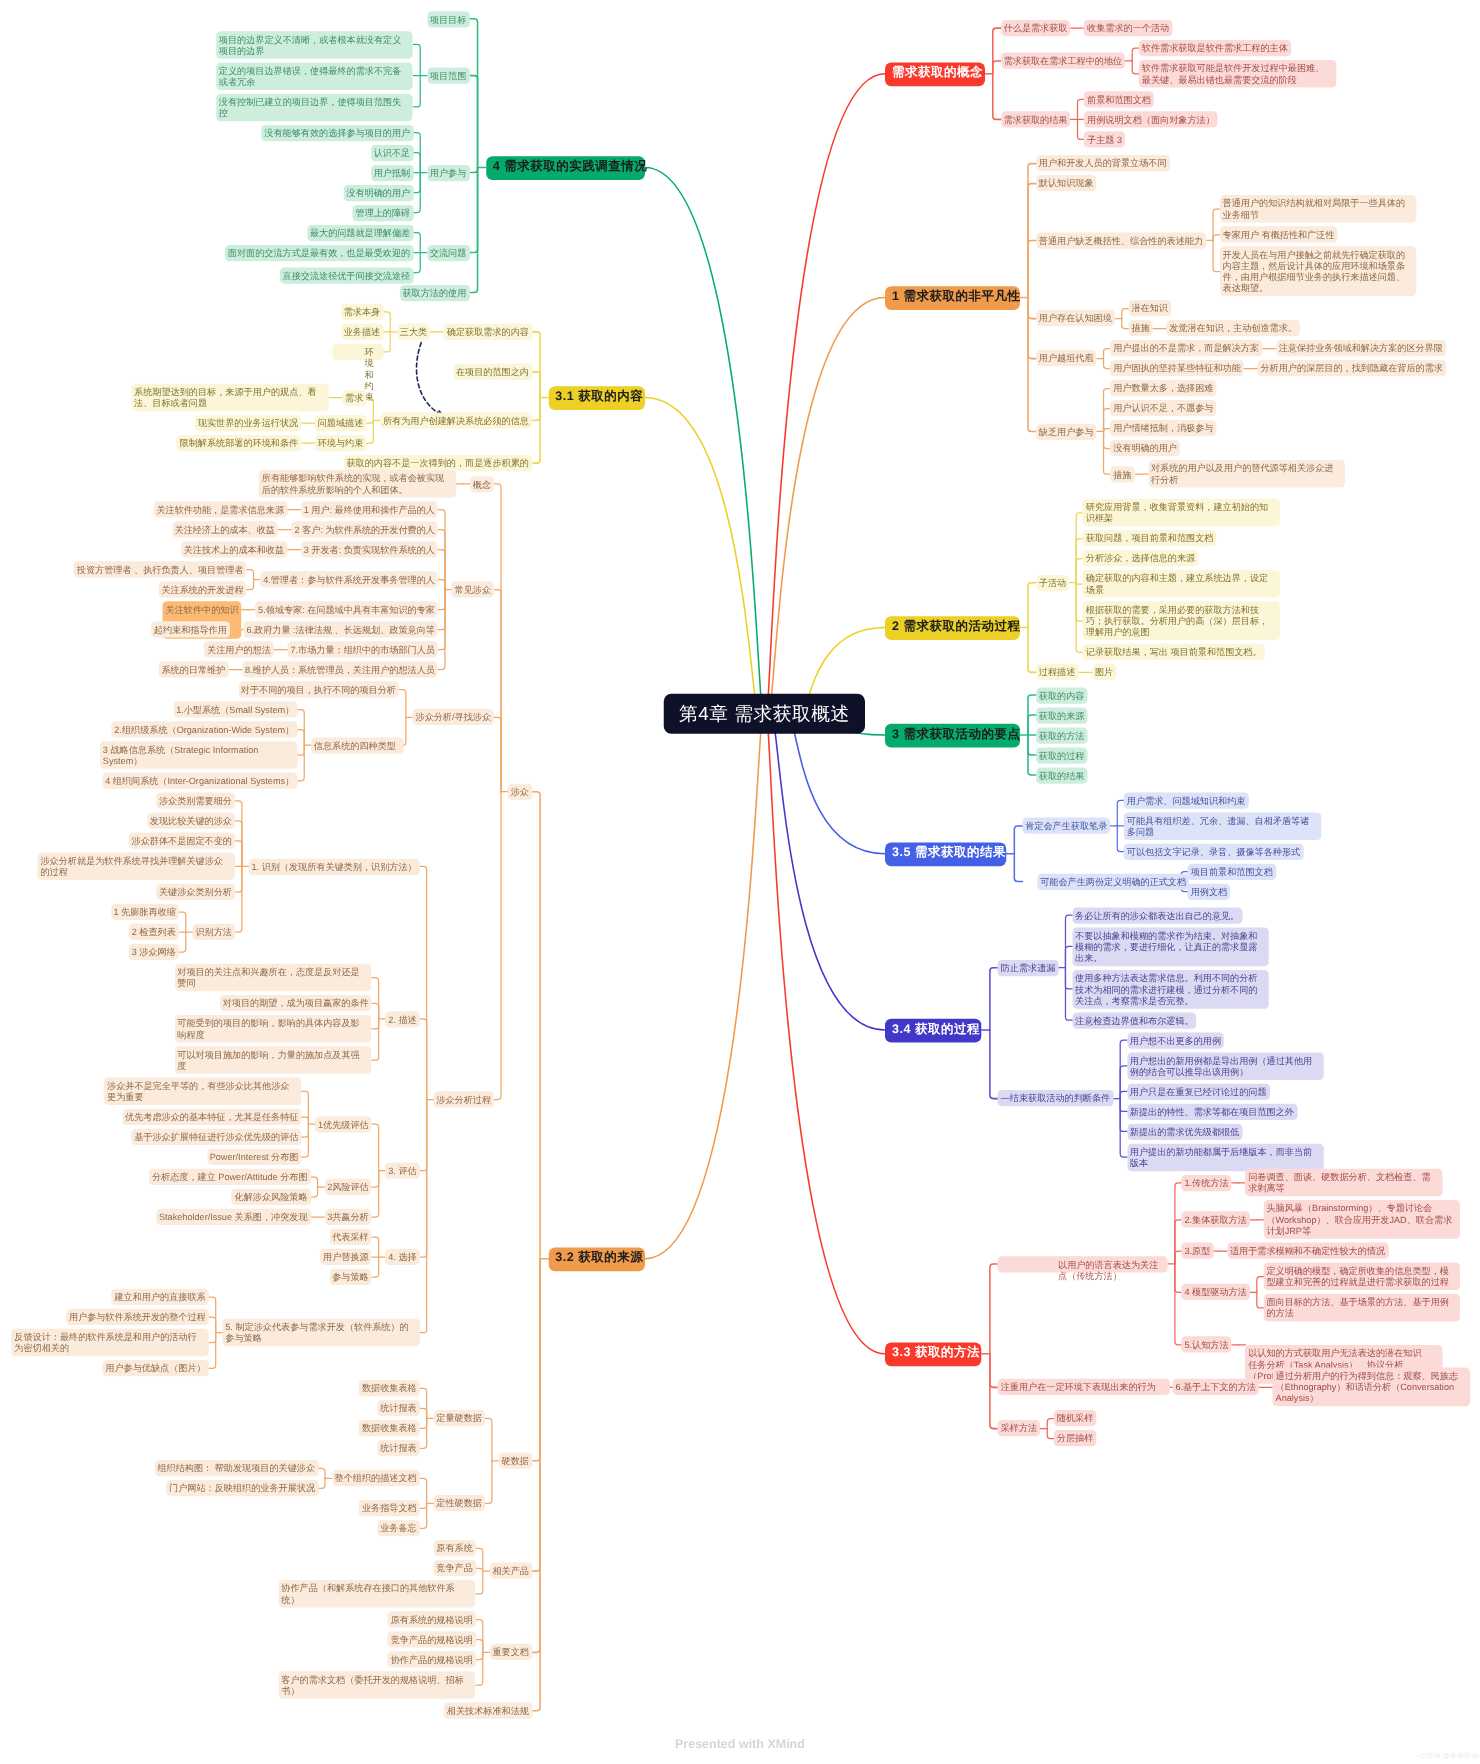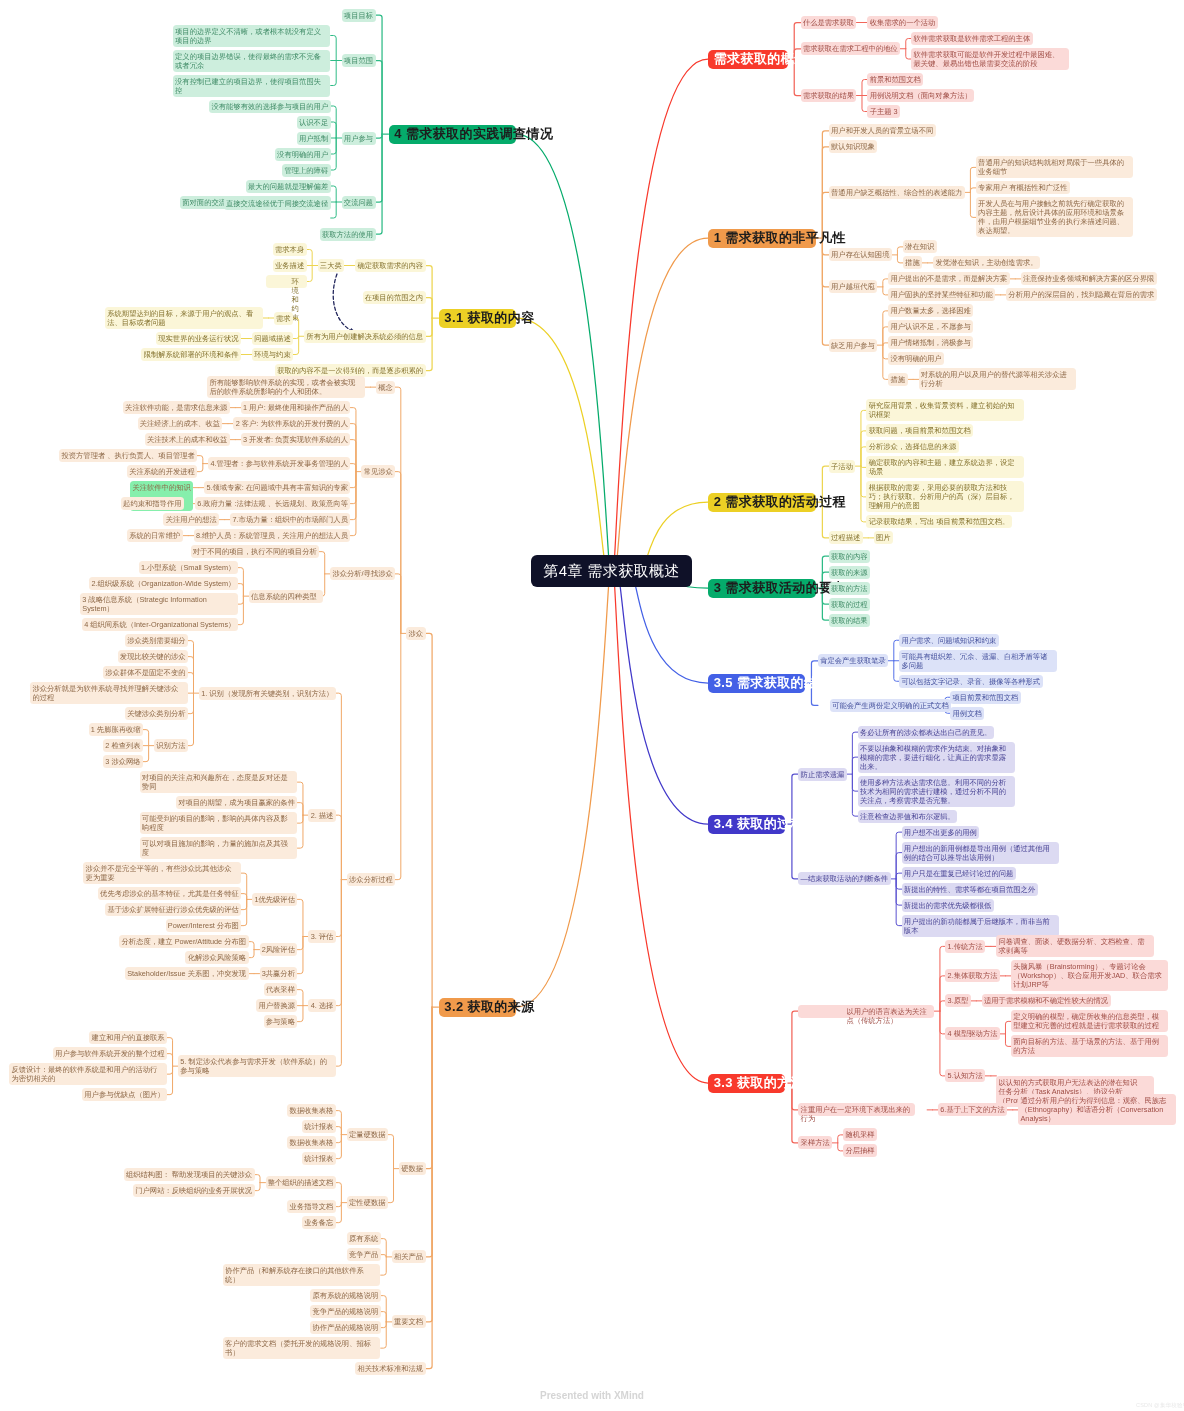--- a/index.html
+++ b/index.html
@@ -6,21 +6,21 @@
   html,body{margin:0;padding:0;background:#ffffff;}
   body{width:1184px;height:1411px;position:relative;overflow:hidden;
        font-family:"Liberation Sans","DejaVu Sans",sans-serif;
        -webkit-font-smoothing:antialiased;}
   #canvas{position:absolute;left:0;top:0;width:1184px;height:1411px;}
   svg#links{position:absolute;left:0;top:0;width:1184px;height:1411px;overflow:visible;}
   .node{position:absolute;box-sizing:border-box;border-radius:3.5px;
         font-size:7.3px;line-height:9px;padding:2px 2.2px;
         word-break:normal;overflow-wrap:break-word;white-space:pre-wrap;
         line-break:normal;}
-  .node.l1{font-size:13px;line-height:12px;padding:3.5px 5.3px 3.5px 5.7px;border-radius:5px;
+  .node.l1{font-size:10px;line-height:12px;padding:3.5px 5.3px 3.5px 5.7px;border-radius:5px;
            letter-spacing:.4px;font-weight:bold;white-space:nowrap;word-break:normal;}
   #root-node{position:absolute;background:#0f1128;color:#ffffff;border-radius:6px;
      font-size:15px;letter-spacing:.4px;text-align:center;white-space:nowrap;
      box-sizing:border-box;display:flex;align-items:center;justify-content:center;}
   #footer{position:absolute;color:#d5d5d5;font-size:10px;font-weight:bold;letter-spacing:0;line-height:11px;}
   #watermark{position:absolute;color:#e9e9e9;font-size:5.5px;letter-spacing:.2px;white-space:nowrap;line-height:6px;}
 </style>
 </head>
 <body>
 
@@ -389,42 +389,42 @@
       <div class="node" style="background: rgb(251, 218, 216); color: rgb(159, 77, 69); position: absolute; display: block; max-width: 157.5px; width: 54.55px; height: 13px; left: 945.43px; top: 969.375px;">2.集体获取方法</div>
       <div class="node" style="background: rgb(251, 218, 216); color: rgb(159, 77, 69); position: absolute; display: block; max-width: 157.5px; width: 157.8px; height: 31px; left: 1010.98px; top: 960.375px;">头脑风暴（Brainstorming）、专题讨论会（Workshop）、联合应用开发JAD、联合需求计划JRP等</div>
       <div class="node" style="background: rgb(251, 218, 216); color: rgb(159, 77, 69); position: absolute; display: block; max-width: 157.5px; width: 25.37px; height: 13px; left: 945.43px; top: 994.375px;">3.原型</div>
       <div class="node" style="background: rgb(251, 218, 216); color: rgb(159, 77, 69); position: absolute; display: block; max-width: 157.5px; width: 128.73px; height: 13px; left: 981.8px; top: 994.375px;">适用于需求模糊和不确定性较大的情况</div>
       <div class="node" style="background: rgb(251, 218, 216); color: rgb(159, 77, 69); position: absolute; display: block; max-width: 157.5px; width: 54.55px; height: 13px; left: 945.43px; top: 1027.38px;">4 模型驱动方法</div>
       <div class="node" style="background: rgb(251, 218, 216); color: rgb(159, 77, 69); position: absolute; display: block; max-width: 157.5px; width: 157.8px; height: 22px; left: 1010.98px; top: 1010.38px;">定义明确的模型，确定所收集的信息类型，模型建立和完善的过程就是进行需求获取的过程</div>
       <div class="node" style="background: rgb(251, 218, 216); color: rgb(159, 77, 69); position: absolute; display: block; max-width: 157.5px; width: 157.8px; height: 22px; left: 1010.98px; top: 1035.38px;">面向目标的方法、基于场景的方法、基于用例的方法</div>
       <div class="node" style="background: rgb(251, 218, 216); color: rgb(159, 77, 69); position: absolute; display: block; max-width: 157.5px; width: 39.96px; height: 13px; left: 945.43px; top: 1069.38px;">5.认知方法</div>
       <div class="node" style="background: rgb(251, 218, 216); color: rgb(159, 77, 69); position: absolute; display: block; max-width: 157.5px; width: 157.8px; height: 31px; left: 996.39px; top: 1060.38px; margin-top: 16px;">以认知的方式获取用户无法表达的潜在知识
 任务分析（Task Analysis）、协议分析（Protocol Analysis）等</div>
-      <div class="node" style="background: rgb(251, 218, 216); color: rgb(159, 77, 69); position: absolute; display: block; max-width: 157.5px; width: 117px; height: 13px; left: 798.41px; top: 1103.38px;">注重用户在一定环境下表现出来的行为</div>
+      <div class="node" style="background: rgb(251, 218, 216); color: rgb(159, 77, 69); position: absolute; display: block; max-width: 157.5px; width: 138px; height: 13px; left: 798.41px; top: 1103.38px;">注重用户在一定环境下表现出来的行为</div>
       <div class="node" style="background: rgb(251, 218, 216); color: rgb(159, 77, 69); position: absolute; display: block; max-width: 157.5px; width: 69.15px; height: 13px; left: 938.14px; top: 1103.38px;">6.基于上下文的方法</div>
       <div class="node" style="background: rgb(251, 218, 216); color: rgb(159, 77, 69); position: absolute; display: block; max-width: 157.5px; width: 157.8px; height: 31px; left: 1018.29px; top: 1094.38px;">通过分析用户的行为得到信息：观察、民族志（Ethnography）和话语分析（Conversation Analysis）</div>
       <div class="node" style="background: rgb(251, 218, 216); color: rgb(159, 77, 69); position: absolute; display: block; max-width: 157.5px; width: 33.87px; height: 13px; left: 798.41px; top: 1136.38px;">采样方法</div>
       <div class="node" style="background: rgb(251, 218, 216); color: rgb(159, 77, 69); position: absolute; display: block; max-width: 157.5px; width: 33.87px; height: 13px; left: 843.28px; top: 1128.38px;">随机采样</div>
       <div class="node" style="background: rgb(251, 218, 216); color: rgb(159, 77, 69); position: absolute; display: block; max-width: 157.5px; width: 33.87px; height: 13px; left: 843.28px; top: 1144.38px;">分层抽样</div>
       <div class="node l1" style="background: rgb(5, 171, 107); color: rgb(29, 29, 29); position: absolute; display: block; max-width: 157.5px; width: 127.45px; height: 19px; left: 388.55px; top: 124.5px;">4 需求获取的实践调查情况</div>
       <div class="node" style="background: rgb(205, 238, 221); color: rgb(62, 138, 101); position: absolute; display: block; max-width: 157.5px; width: 33.87px; height: 13px; left: 341.68px; top: 8.5px;">项目目标</div>
       <div class="node" style="background: rgb(205, 238, 221); color: rgb(62, 138, 101); position: absolute; display: block; max-width: 157.5px; width: 33.87px; height: 13px; left: 341.68px; top: 54px;">项目范围</div>
       <div class="node" style="background: rgb(205, 238, 221); color: rgb(62, 138, 101); position: absolute; display: block; max-width: 157.5px; width: 157.8px; height: 22px; left: 172.88px; top: 24.5px;">项目的边界定义不清晰，或者根本就没有定义项目的边界</div>
       <div class="node" style="background: rgb(205, 238, 221); color: rgb(62, 138, 101); position: absolute; display: block; max-width: 157.5px; width: 157.8px; height: 22px; left: 172.88px; top: 49.5px;">定义的项目边界错误，使得最终的需求不完备或者冗余</div>
       <div class="node" style="background: rgb(205, 238, 221); color: rgb(62, 138, 101); position: absolute; display: block; max-width: 157.5px; width: 157.8px; height: 22px; left: 172.88px; top: 74.5px;">没有控制已建立的项目边界，使得项目范围失控</div>
       <div class="node" style="background: rgb(205, 238, 221); color: rgb(62, 138, 101); position: absolute; display: block; max-width: 157.5px; width: 33.87px; height: 13px; left: 341.68px; top: 131.5px;">用户参与</div>
       <div class="node" style="background: rgb(205, 238, 221); color: rgb(62, 138, 101); position: absolute; display: block; max-width: 157.5px; width: 121.43px; height: 13px; left: 209.25px; top: 99.5px;">没有能够有效的选择参与项目的用户</div>
       <div class="node" style="background: rgb(205, 238, 221); color: rgb(62, 138, 101); position: absolute; display: block; max-width: 157.5px; width: 33.87px; height: 13px; left: 296.81px; top: 115.5px;">认识不足</div>
       <div class="node" style="background: rgb(205, 238, 221); color: rgb(62, 138, 101); position: absolute; display: block; max-width: 157.5px; width: 33.87px; height: 13px; left: 296.81px; top: 131.5px;">用户抵制</div>
       <div class="node" style="background: rgb(205, 238, 221); color: rgb(62, 138, 101); position: absolute; display: block; max-width: 157.5px; width: 55.76px; height: 13px; left: 274.92px; top: 147.5px;">没有明确的用户</div>
       <div class="node" style="background: rgb(205, 238, 221); color: rgb(62, 138, 101); position: absolute; display: block; max-width: 157.5px; width: 48.46px; height: 13px; left: 282.22px; top: 163.5px;">管理上的障碍</div>
       <div class="node" style="background: rgb(205, 238, 221); color: rgb(62, 138, 101); position: absolute; display: block; max-width: 157.5px; width: 33.87px; height: 13px; left: 341.68px; top: 195.5px;">交流问题</div>
       <div class="node" style="background: rgb(205, 238, 221); color: rgb(62, 138, 101); position: absolute; display: block; max-width: 157.5px; width: 84.95px; height: 13px; left: 245.73px; top: 179.5px;">最大的问题就是理解偏差</div>
       <div class="node" style="background: rgb(205, 238, 221); color: rgb(62, 138, 101); position: absolute; display: block; max-width: 157.5px; width: 150.62px; height: 13px; left: 180.06px; top: 195.5px;">面对面的交流方式是最有效，也是最受欢迎的</div>
-      <div class="node" style="background: rgb(205, 238, 221); color: rgb(62, 138, 101); position: absolute; display: block; max-width: 157.5px; width: 106.84px; height: 13px; left: 223.84px; top: 197px;">直接交流途径优于间接交流途径</div>
+      <div class="node" style="background: rgb(205, 238, 221); color: rgb(62, 138, 101); position: absolute; display: block; max-width: 157.5px; width: 106.84px; height: 13px; left: 223.84px; top: 214px;">直接交流途径优于间接交流途径</div>
       <div class="node" style="background: rgb(205, 238, 221); color: rgb(62, 138, 101); position: absolute; display: block; max-width: 157.5px; width: 55.76px; height: 13px; left: 319.79px; top: 227.5px;">获取方法的使用</div>
       <div class="node l1" style="background: rgb(236, 208, 37); color: rgb(29, 29, 29); position: absolute; display: block; max-width: 157.5px; width: 77.41px; height: 19px; left: 438.59px; top: 308.5px;">3.1 获取的内容</div>
       <div class="node" style="background: rgb(251, 246, 216); color: rgb(130, 112, 44); position: absolute; display: block; max-width: 157.5px; width: 70.35px; height: 13px; left: 355.24px; top: 259px;">确定获取需求的内容</div>
       <div class="node" style="background: rgb(251, 246, 216); color: rgb(130, 112, 44); position: absolute; display: block; max-width: 157.5px; width: 26.57px; height: 13px; left: 317.67px; top: 259px;">三大类</div>
       <div class="node" style="background: rgb(251, 246, 216); color: rgb(130, 112, 44); position: absolute; display: block; max-width: 157.5px; width: 33.87px; height: 13px; left: 272.8px; top: 243px;">需求本身</div>
       <div class="node" style="background: rgb(251, 246, 216); color: rgb(130, 112, 44); position: absolute; display: block; max-width: 157.5px; width: 33.87px; height: 13px; left: 272.8px; top: 259px;">业务描述</div>
       <div class="node" style="background: rgb(251, 246, 216); color: rgb(130, 112, 44); position: absolute; display: block; max-width: 157.5px; width: 41.16px; height: 13px; left: 265.51px; top: 275px; padding-left: 26px;">环境和约束</div>
       <div class="node" style="background: rgb(251, 246, 216); color: rgb(130, 112, 44); position: absolute; display: block; max-width: 157.5px; width: 63.05px; height: 13px; left: 362.54px; top: 291px;">在项目的范围之内</div>
       <div class="node" style="background: rgb(251, 246, 216); color: rgb(130, 112, 44); position: absolute; display: block; max-width: 157.5px; width: 121.43px; height: 13px; left: 304.16px; top: 329.75px;">所有为用户创建解决系统必须的信息</div>
       <div class="node" style="background: rgb(251, 246, 216); color: rgb(130, 112, 44); position: absolute; display: block; max-width: 157.5px; width: 19.27px; height: 13px; left: 273.89px; top: 311.5px;">需求</div>
@@ -442,21 +442,21 @@
       <div class="node" style="background: rgb(251, 235, 220); color: rgb(140, 103, 70); position: absolute; display: block; max-width: 157.5px; width: 109.68px; height: 13px; left: 240.77px; top: 401.125px;">1 用户: 最终使用和操作产品的人</div>
       <div class="node" style="background: rgb(251, 235, 220); color: rgb(140, 103, 70); position: absolute; display: block; max-width: 157.5px; width: 106.84px; height: 13px; left: 122.93px; top: 401.125px;">关注软件功能，是需求信息来源</div>
       <div class="node" style="background: rgb(251, 235, 220); color: rgb(140, 103, 70); position: absolute; display: block; max-width: 157.5px; width: 116.98px; height: 13px; left: 233.47px; top: 417.125px;">2 客户: 为软件系统的开发付费的人</div>
       <div class="node" style="background: rgb(251, 235, 220); color: rgb(140, 103, 70); position: absolute; display: block; max-width: 157.5px; width: 84.95px; height: 13px; left: 137.52px; top: 417.125px;">关注经济上的成本、收益</div>
       <div class="node" style="background: rgb(251, 235, 220); color: rgb(140, 103, 70); position: absolute; display: block; max-width: 157.5px; width: 109.68px; height: 13px; left: 240.77px; top: 433.125px;">3 开发者: 负责实现软件系统的人</div>
       <div class="node" style="background: rgb(251, 235, 220); color: rgb(140, 103, 70); position: absolute; display: block; max-width: 157.5px; width: 84.95px; height: 13px; left: 144.82px; top: 433.125px;">关注技术上的成本和收益</div>
       <div class="node" style="background: rgb(251, 235, 220); color: rgb(140, 103, 70); position: absolute; display: block; max-width: 157.5px; width: 142.12px; height: 13px; left: 208.33px; top: 457.125px;">4.管理者：参与软件系统开发事务管理的人</div>
       <div class="node" style="background: rgb(251, 235, 220); color: rgb(140, 103, 70); position: absolute; display: block; max-width: 157.5px; width: 138.05px; height: 13px; left: 59.28px; top: 449.125px;">投资方管理者 、执行负责人、项目管理者</div>
       <div class="node" style="background: rgb(251, 235, 220); color: rgb(140, 103, 70); position: absolute; display: block; max-width: 157.5px; width: 70.35px; height: 13px; left: 126.98px; top: 465.125px;">关注系统的开发进程</div>
       <div class="node" style="background: rgb(251, 235, 220); color: rgb(140, 103, 70); position: absolute; display: block; max-width: 157.5px; width: 146.16px; height: 13px; left: 204.29px; top: 481.125px;">5.领域专家: 在问题域中具有丰富知识的专家</div>
-      <div class="node" style="background: #86efac; color: rgb(140, 103, 70); position: absolute; display: block; max-width: 157.5px; width: 63.05px; height: 30px; left: 130.24px; top: 481.125px;">关注软件中的知识</div>
+      <div class="node" style="background: #fdba74; color: rgb(140, 103, 70); position: absolute; display: block; max-width: 157.5px; width: 63.05px; height: 30px; left: 130.24px; top: 481.125px;">关注软件中的知识</div>
       <div class="node" style="background: rgb(251, 235, 220); color: rgb(140, 103, 70); position: absolute; display: block; max-width: 157.5px; width: 155.49px; height: 13px; left: 194.96px; top: 497.125px;">6.政府力量 :法律法规 、长远规划、政策意向等</div>
       <div class="node" style="background: rgb(251, 235, 220); color: rgb(140, 103, 70); position: absolute; display: block; max-width: 157.5px; width: 63.05px; height: 13px; left: 120.91px; top: 497.125px;">起约束和指导作用</div>
       <div class="node" style="background: rgb(251, 235, 220); color: rgb(140, 103, 70); position: absolute; display: block; max-width: 157.5px; width: 120.23px; height: 13px; left: 230.22px; top: 513.125px;">7.市场力量：组织中的市场部门人员</div>
       <div class="node" style="background: rgb(251, 235, 220); color: rgb(140, 103, 70); position: absolute; display: block; max-width: 157.5px; width: 55.76px; height: 13px; left: 163.46px; top: 513.125px;">关注用户的想法</div>
       <div class="node" style="background: rgb(251, 235, 220); color: rgb(140, 103, 70); position: absolute; display: block; max-width: 157.5px; width: 156.71px; height: 13px; left: 193.74px; top: 529.125px;">8.维护人员：系统管理员，关注用户的想法人员</div>
       <div class="node" style="background: rgb(251, 235, 220); color: rgb(140, 103, 70); position: absolute; display: block; max-width: 157.5px; width: 55.76px; height: 13px; left: 126.98px; top: 529.125px;">系统的日常维护</div>
       <div class="node" style="background: rgb(251, 235, 220); color: rgb(140, 103, 70); position: absolute; display: block; max-width: 157.5px; width: 65.09px; height: 13px; left: 330.23px; top: 567.375px;">涉众分析/寻找涉众</div>
       <div class="node" style="background: rgb(251, 235, 220); color: rgb(140, 103, 70); position: absolute; display: block; max-width: 157.5px; width: 128.73px; height: 13px; left: 190.5px; top: 545.125px;">对于不同的项目，执行不同的项目分析</div>
       <div class="node" style="background: rgb(251, 235, 220); color: rgb(140, 103, 70); position: absolute; display: block; max-width: 157.5px; width: 74px; height: 13px; left: 248.88px; top: 589.625px;">信息系统的四种类型</div>
       <div class="node" style="background: rgb(251, 235, 220); color: rgb(140, 103, 70); position: absolute; display: block; max-width: 157.5px; width: 99.15px; height: 13px; left: 138.73px; top: 561.125px;">1.小型系统（Small System）</div>

